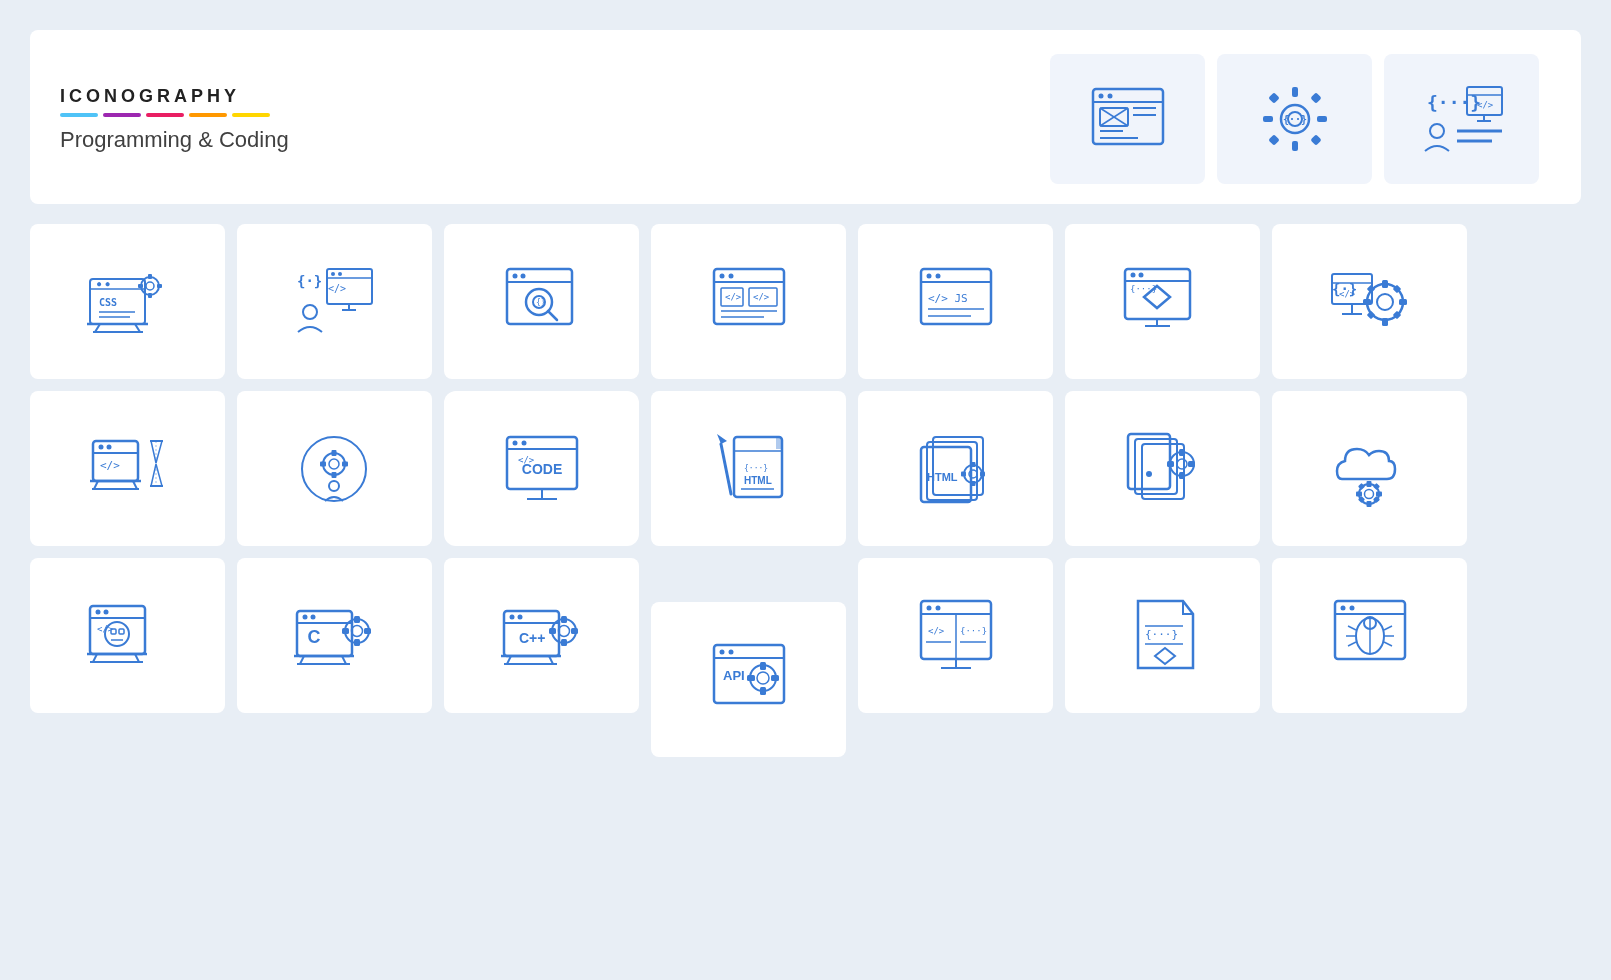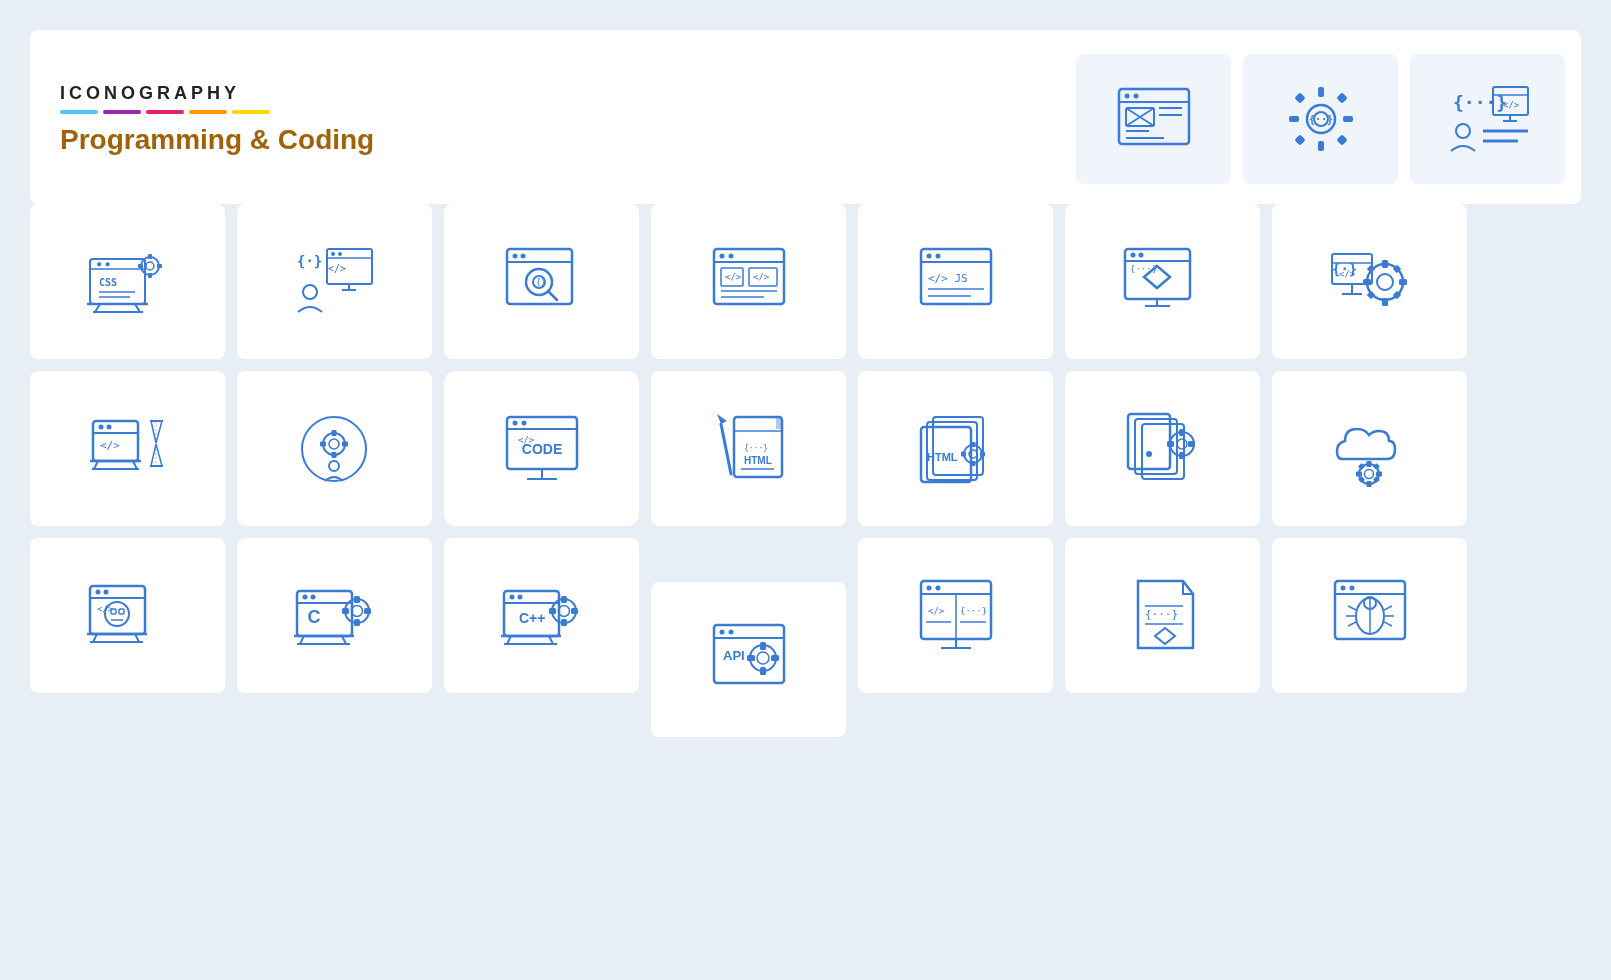--- a/index.html
+++ b/index.html
@@ -27,31 +27,31 @@
       width: 155px;
       height: 130px;
       display: flex;
       align-items: center;
       justify-content: center;
     }
   </style>
 </head>
 <body>
 
-<div style="background:white;border-radius:8px;padding:24px 16px 20px 30px;display:flex;align-items:center;justify-content:space-between;">
+<div style="background:white;border-radius:8px;padding:24px 42px 20px 30px;margin-bottom:20px;display:flex;align-items:center;justify-content:space-between;">
   <div>
     <div style="font-size:18px;font-weight:700;letter-spacing:4px;color:#222;text-transform:uppercase;margin-bottom:6px;">ICONOGRAPHY</div>
     <div style="display:flex;gap:5px;margin-bottom:10px;">
       <div style="height:4px;width:38px;border-radius:2px;background:#4fc3f7;"></div>
       <div style="height:4px;width:38px;border-radius:2px;background:#9c27b0;"></div>
       <div style="height:4px;width:38px;border-radius:2px;background:#e91e63;"></div>
       <div style="height:4px;width:38px;border-radius:2px;background:#ff9800;"></div>
       <div style="height:4px;width:38px;border-radius:2px;background:#ffd600;"></div>
     </div>
-    <div style="font-size:28px;font-weight:700;color:#a16207;">Programming &amp; Coding</div>
+    <div style="font-size:22px;font-weight:400;color:#404040;">Programming &amp; Coding</div>
   </div>
   <div style="display:flex;gap:12px;">
 
     <div class="header-icon-box">
       <svg width="80" height="70" viewBox="0 0 80 70">
         <rect x="5" y="5" width="70" height="55" rx="3" fill="none" stroke="#3a7bd5" stroke-width="2.5"></rect>
         <line x1="5" y1="18" x2="75" y2="18" stroke="#3a7bd5" stroke-width="2"></line>
         <circle cx="13" cy="12" r="2.5" fill="#3a7bd5"></circle>
         <circle cx="22" cy="12" r="2.5" fill="#3a7bd5"></circle>
         <rect x="12" y="24" width="28" height="18" rx="2" fill="none" stroke="#3a7bd5" stroke-width="2"></rect>

